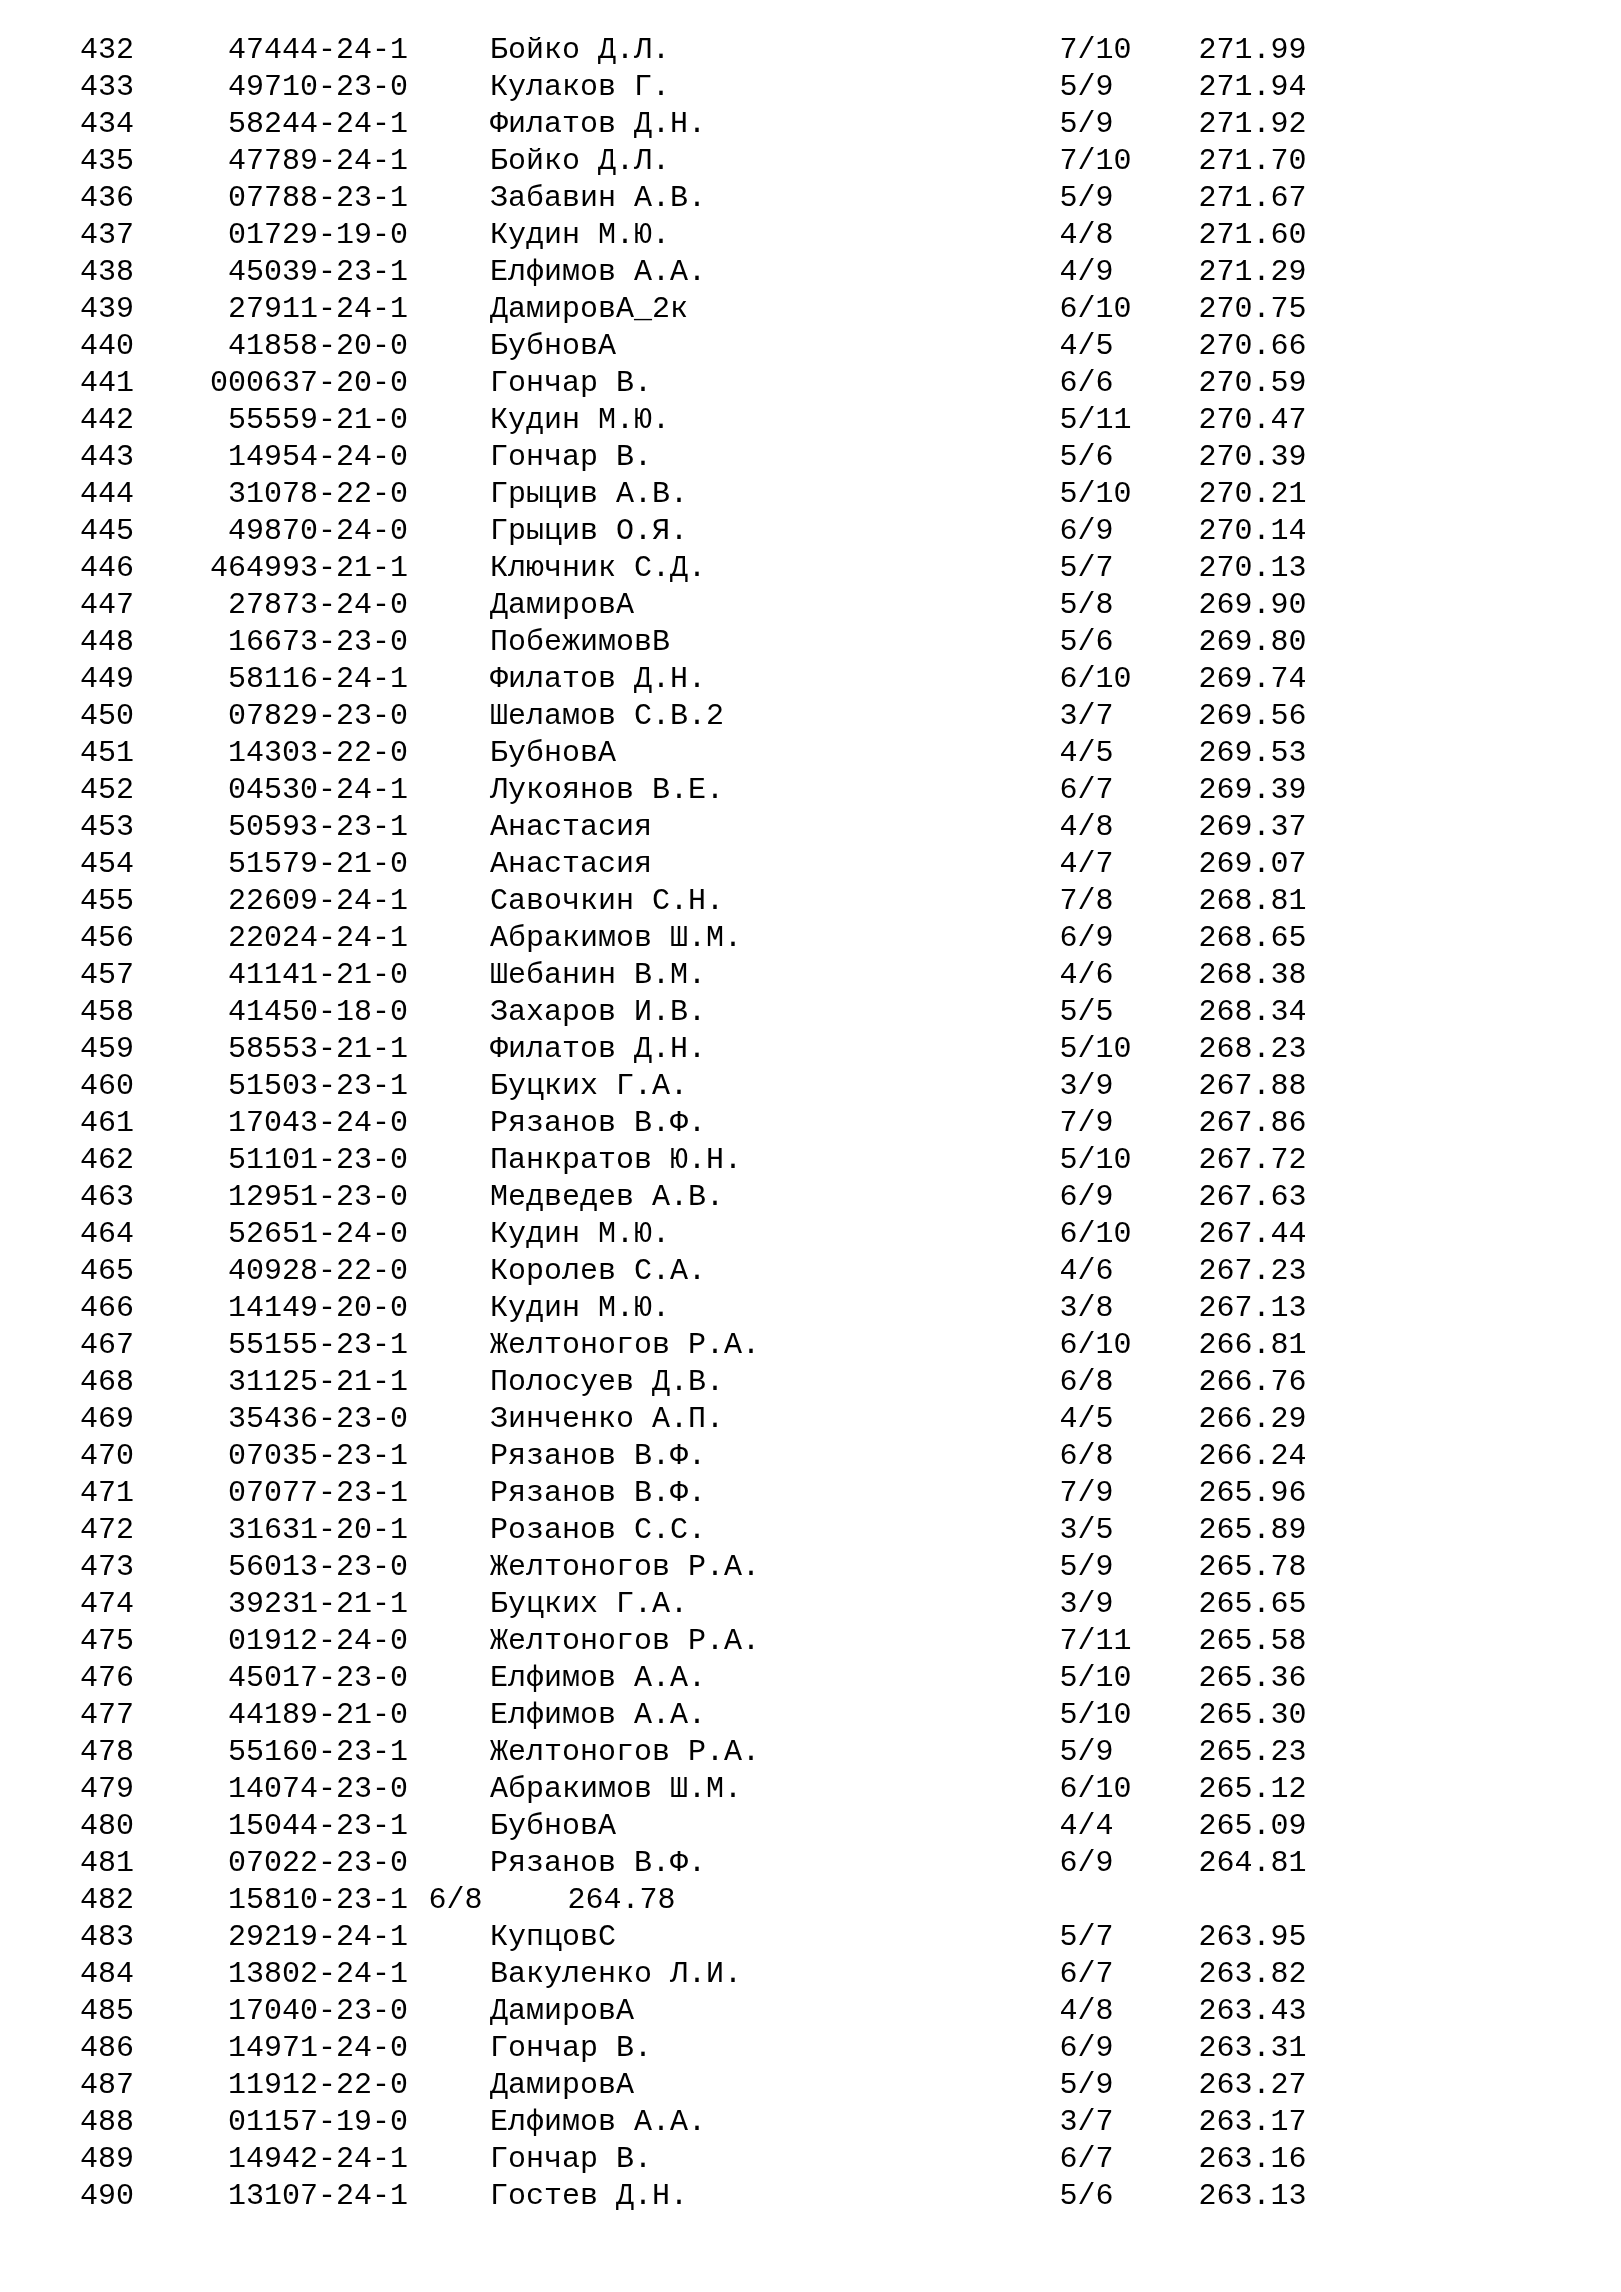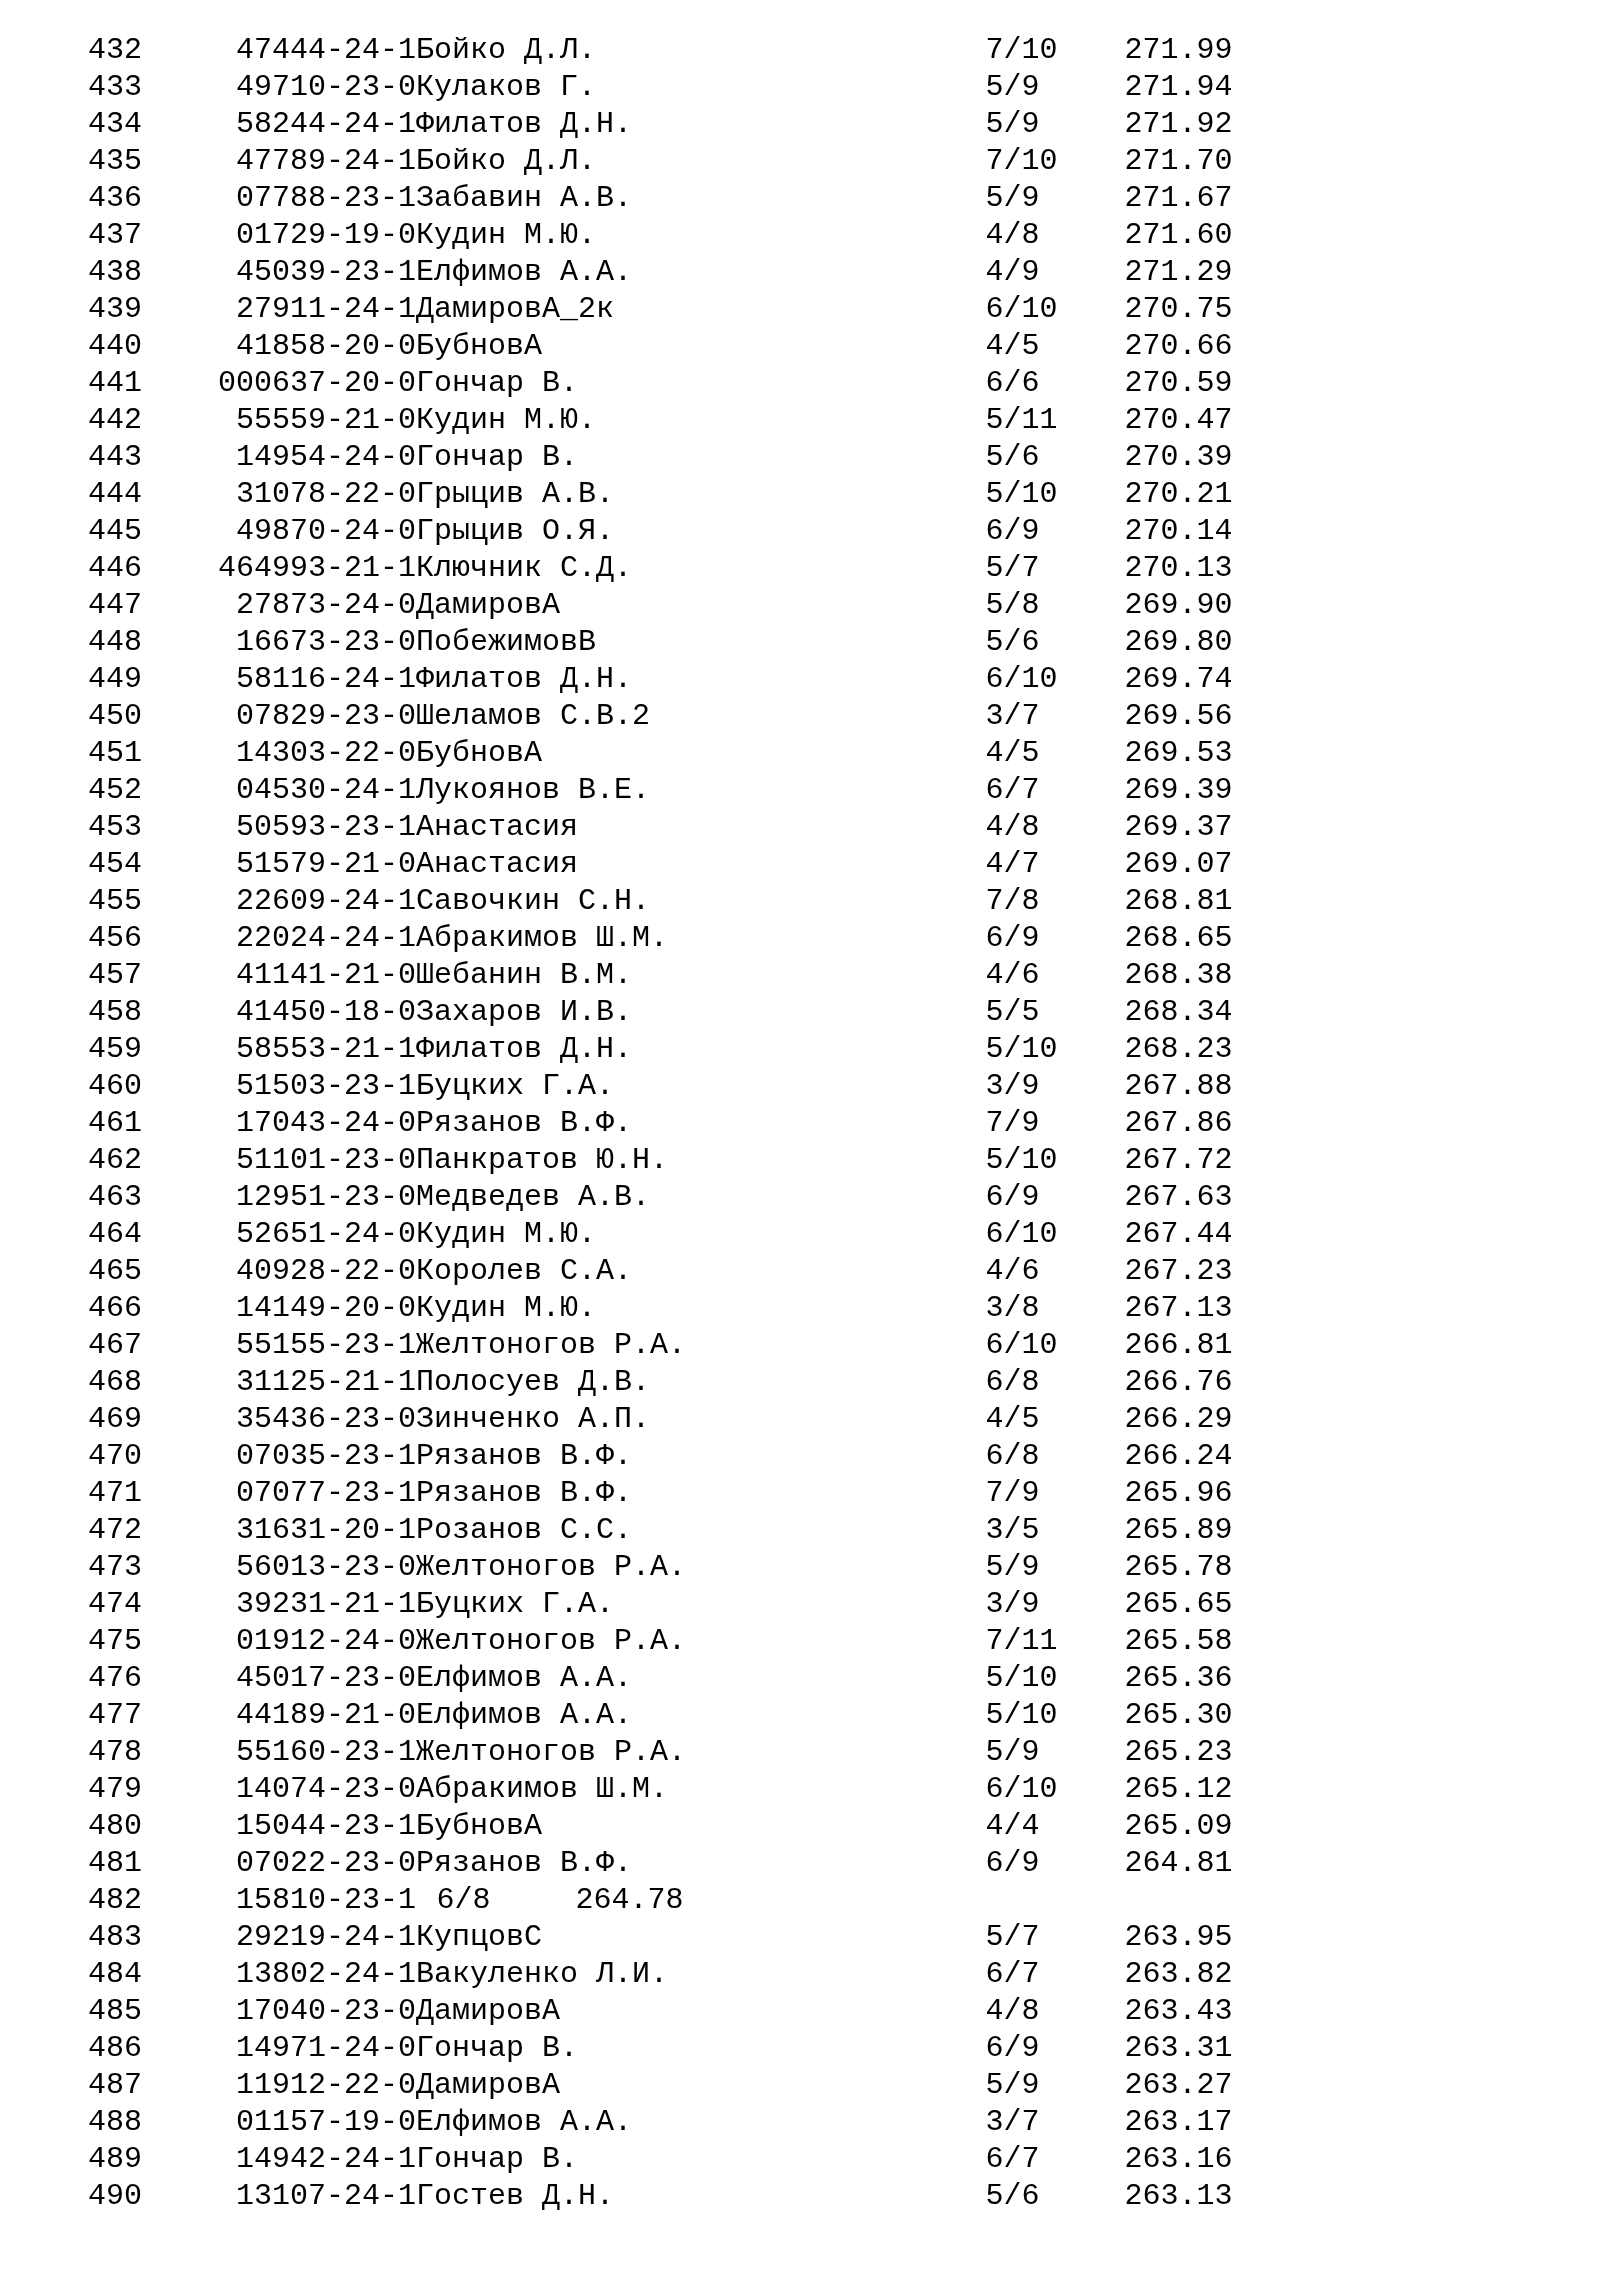--- a/index.html
+++ b/index.html
@@ -14,31 +14,31 @@
     height: 2293px;
     background: #ffffff;
     overflow: hidden;
     font-family: "Liberation Mono", "DejaVu Sans Mono", monospace;
     font-size: 30px;
     color: #000000;
   }
   .rows {
     position: absolute;
     top: 32px;
-    left: 12px;
+    left: 4px;
   }
   .row {
     display: flex;
     height: 37px;
     line-height: 37px;
     white-space: pre;
   }
   .c-rank  { width: 130px; text-align: right; }
   .c-id    { width: 274px; text-align: right; font-family: Liberation Mono, monospace; }
-  .c-name  { width: 549px; text-align: left; }
+  .c-name  { margin-left: 82px; width: 549px; text-align: left; }
   .c-games { margin-left: 20.6px; width: 98px; text-align: left; }
   .c-score { margin-left: 41px; width: 115px; text-align: left; }
 </style>
 </head>
 <body>
 
 <div class="page">
   <div class="rows" id="rows">
       <div class="row"><span class="c-rank">432</span><span class="c-id">47444-24-1</span><span class="c-name">Бойко Д.Л.</span><span class="c-games">7/10</span><span class="c-score">271.99</span></div>
       <div class="row"><span class="c-rank">433</span><span class="c-id">49710-23-0</span><span class="c-name">Кулаков Г.</span><span class="c-games">5/9</span><span class="c-score">271.94</span></div>

